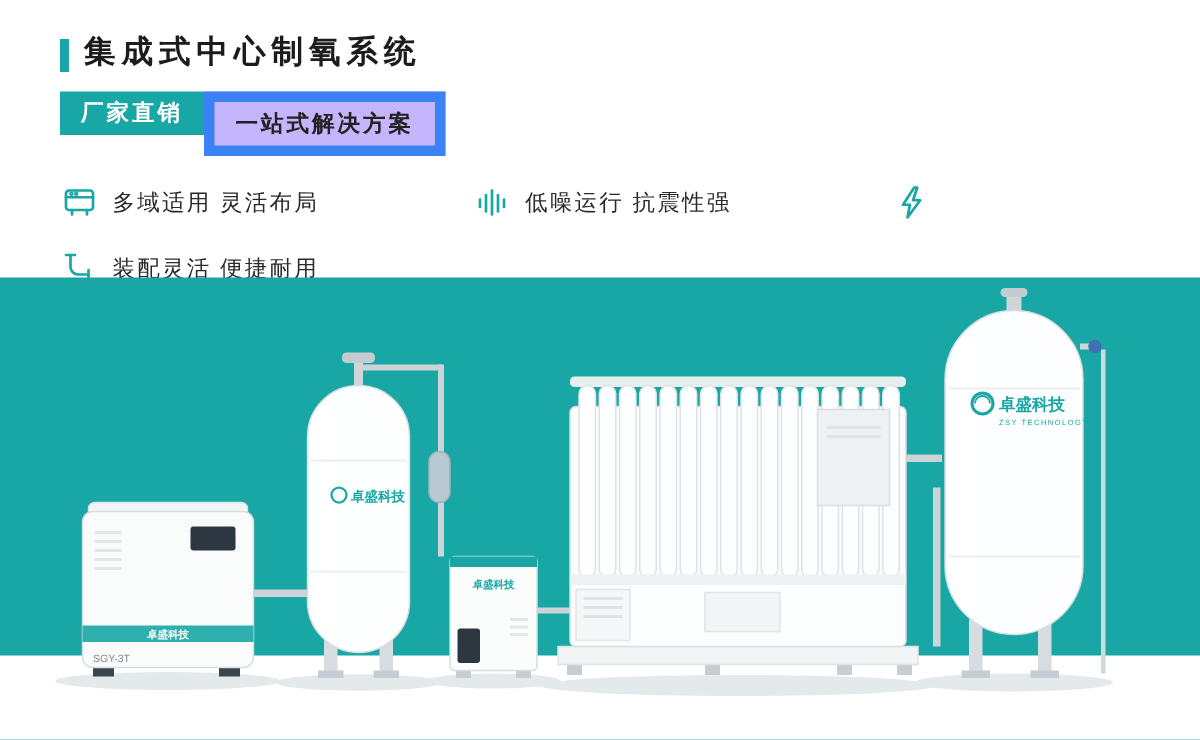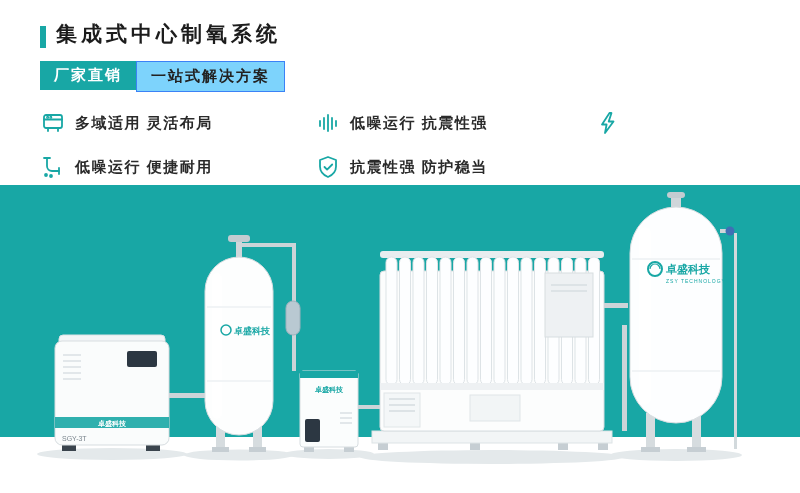--- a/index.html
+++ b/index.html
@@ -7,27 +7,27 @@
   body{font-family:"Liberation Sans","DejaVu Sans",sans-serif;background:#ffffff}
   .page{position:relative;width:800px;height:493px;overflow:hidden;background:#ffffff}
 
   .title-row{display:flex;align-items:flex-end;margin:20px 0 0 40px}
   .accent-bar{width:6px;height:22px;background:#18a7a5;margin-right:10px}
   .page-title{font-size:21px;font-weight:bold;color:#1c1c1c;letter-spacing:4px}
 
   .badges{display:inline-flex;margin:13px 0 0 40px;align-items:flex-start}
   .badge{font-size:15px;font-weight:bold;letter-spacing:2px;padding:5px 14px;display:flex;align-items:center}
   .badge-primary{background:#18a7a5;color:#ffffff}
-  .badge-secondary{border:1px solid #3b82f6;color:#222222;background:#7dd3fc}
+  .badge-secondary{border:7px solid #3b82f6;color:#222222;background:#c4b5fd}
 
   .features{display:grid;grid-template-columns:275px 280px 205px;row-gap:18px;margin:18px 0 0 40px}
   .feature{display:flex;align-items:center;gap:9px}
   .f-icon{width:26px;height:26px;flex:0 0 26px;display:flex;align-items:center;justify-content:center}
   .f-icon svg{display:block}
-  .f-text{font-size:15px;font-weight:bold;color:#2a2a2a;letter-spacing:1.5px;white-space:nowrap}
+  .f-text{font-size:15px;font-weight:normal;color:#2a2a2a;letter-spacing:1.5px;white-space:nowrap}
 
   .hero{position:absolute;left:0;bottom:0;width:800px;height:308px;background:#18a7a5}
   .hero svg{display:block}
   .hero text{font-family:"Liberation Sans","DejaVu Sans",sans-serif}
 </style>
 </head>
 <body>
 
 <div class="page">
 
@@ -83,32 +83,23 @@
     <div class="feature">
       <span class="f-icon">
         <svg width="26" height="26" viewBox="0 0 26 26" fill="none" stroke="#18a7a5" stroke-width="1.8" stroke-linecap="round" stroke-linejoin="round">
           <path d="M4 4 h6"></path>
           <path d="M7 4 v8 a5 5 0 0 0 5 5 h7"></path>
           <path d="M19 14 v6"></path>
           <circle cx="6" cy="21" r="1"></circle>
           <circle cx="11" cy="22" r="1"></circle>
         </svg>
       </span>
-      <span class="f-text">低噪运行 便捷耐用</span>
-    </div>
-
-    <div class="feature">
-      <span class="f-icon">
-        <svg width="26" height="26" viewBox="0 0 26 26" fill="none" stroke="#18a7a5" stroke-width="1.8" stroke-linecap="round" stroke-linejoin="round">
-          <path d="M13 3 L21 6 v6.5 c0 5.5 -4 8.8 -8 10.5 c-4 -1.7 -8 -5 -8 -10.5 V6 Z"></path>
-          <path d="M9.5 13 l2.6 2.6 L17.2 10.5"></path>
-        </svg>
-      </span>
-      <span class="f-text">抗震性强 防护稳当</span>
-    </div>
+      <span class="f-text">装配灵活 便捷耐用</span>
+    </div>
+
 
   </div>
 
   
   <div class="hero">
     <svg width="800" height="308" viewBox="0 0 800 308">
       <defs>
         <rect id="tube" width="11" height="128" rx="5.5" fill="#fdfeff" stroke="#dde3e6"></rect>
       </defs>
 

